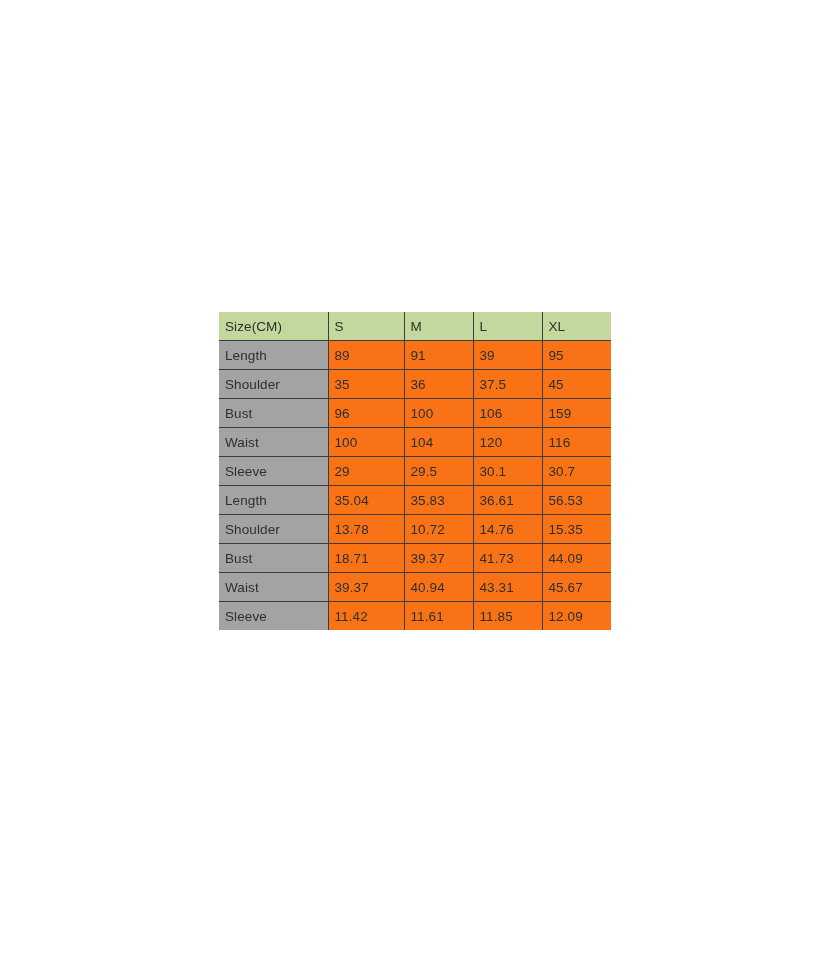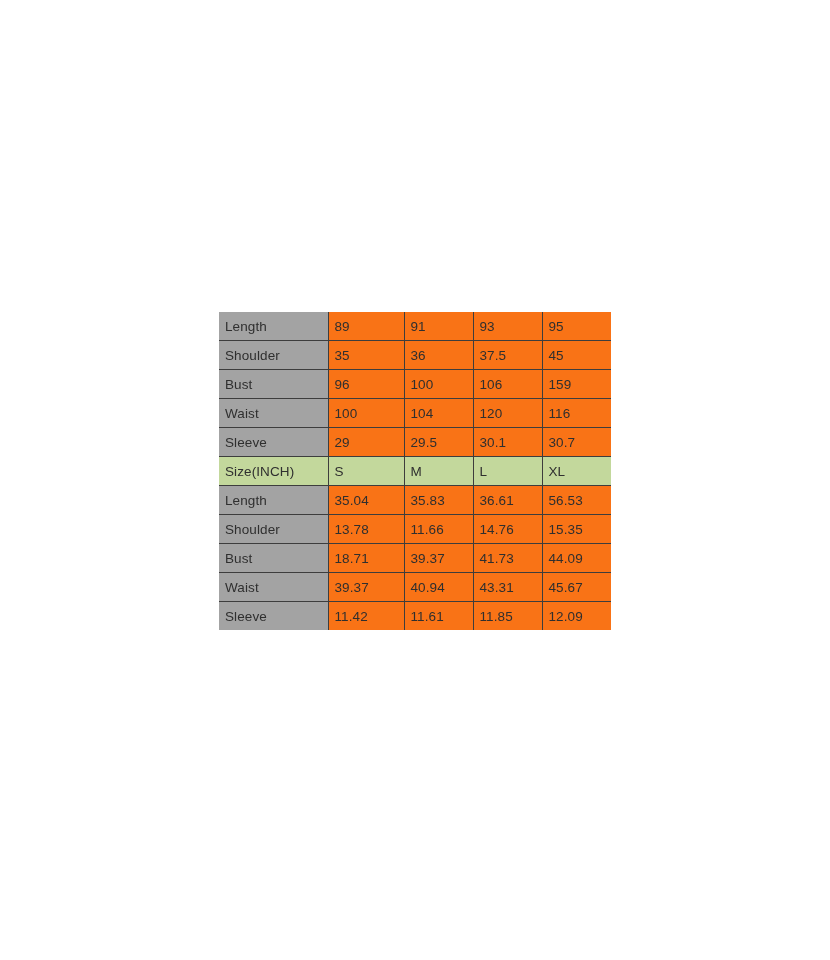--- a/index.html
+++ b/index.html
@@ -75,26 +75,33 @@
   <table class="size-chart">
     <colgroup>
       <col class="c-label">
       <col class="c-s">
       <col class="c-m">
       <col class="c-l">
       <col class="c-xl">
     </colgroup>
     <tbody>
 
+      <tr class="header-row">
+        <td class="label-cell">Size(CM)</td>
+        <td>S</td>
+        <td>M</td>
+        <td>L</td>
+        <td class="last-col">XL</td>
+      </tr>
 
       <tr>
         <td class="label-cell">Length</td>
         <td>89</td>
         <td>91</td>
-        <td>93</td>
+        <td>39</td>
         <td class="last-col">95</td>
       </tr>
 
       <tr>
         <td class="label-cell">Shoulder</td>
         <td>35</td>
         <td>36</td>
         <td>37.5</td>
         <td class="last-col">45</td>
       </tr>
@@ -116,40 +123,33 @@
       </tr>
 
       <tr>
         <td class="label-cell">Sleeve</td>
         <td>29</td>
         <td>29.5</td>
         <td>30.1</td>
         <td class="last-col">30.7</td>
       </tr>
 
-      <tr class="header-row">
-        <td class="label-cell">Size(INCH)</td>
-        <td>S</td>
-        <td>M</td>
-        <td>L</td>
-        <td class="last-col">XL</td>
-      </tr>
 
       <tr>
         <td class="label-cell">Length</td>
         <td>35.04</td>
         <td>35.83</td>
         <td>36.61</td>
         <td class="last-col">56.53</td>
       </tr>
 
       <tr>
         <td class="label-cell">Shoulder</td>
         <td>13.78</td>
-        <td>11.66</td>
+        <td>10.72</td>
         <td>14.76</td>
         <td class="last-col">15.35</td>
       </tr>
 
       <tr>
         <td class="label-cell">Bust</td>
         <td>18.71</td>
         <td>39.37</td>
         <td>41.73</td>
         <td class="last-col">44.09</td>

